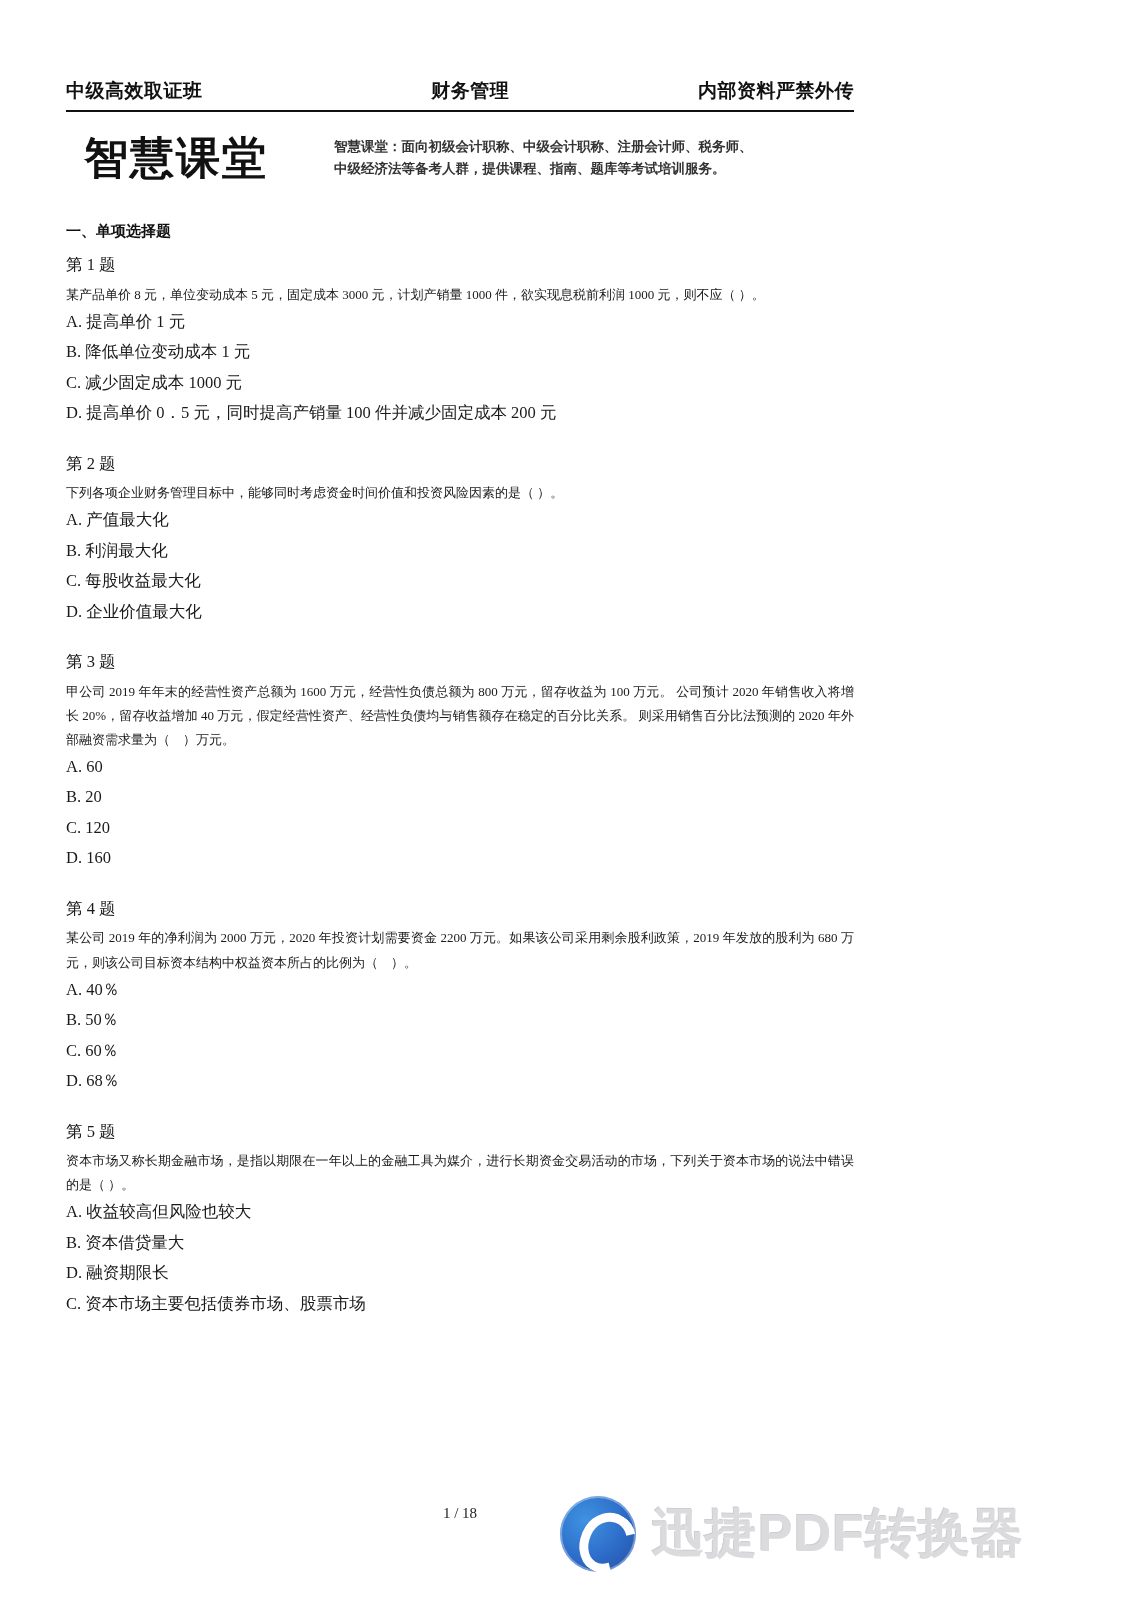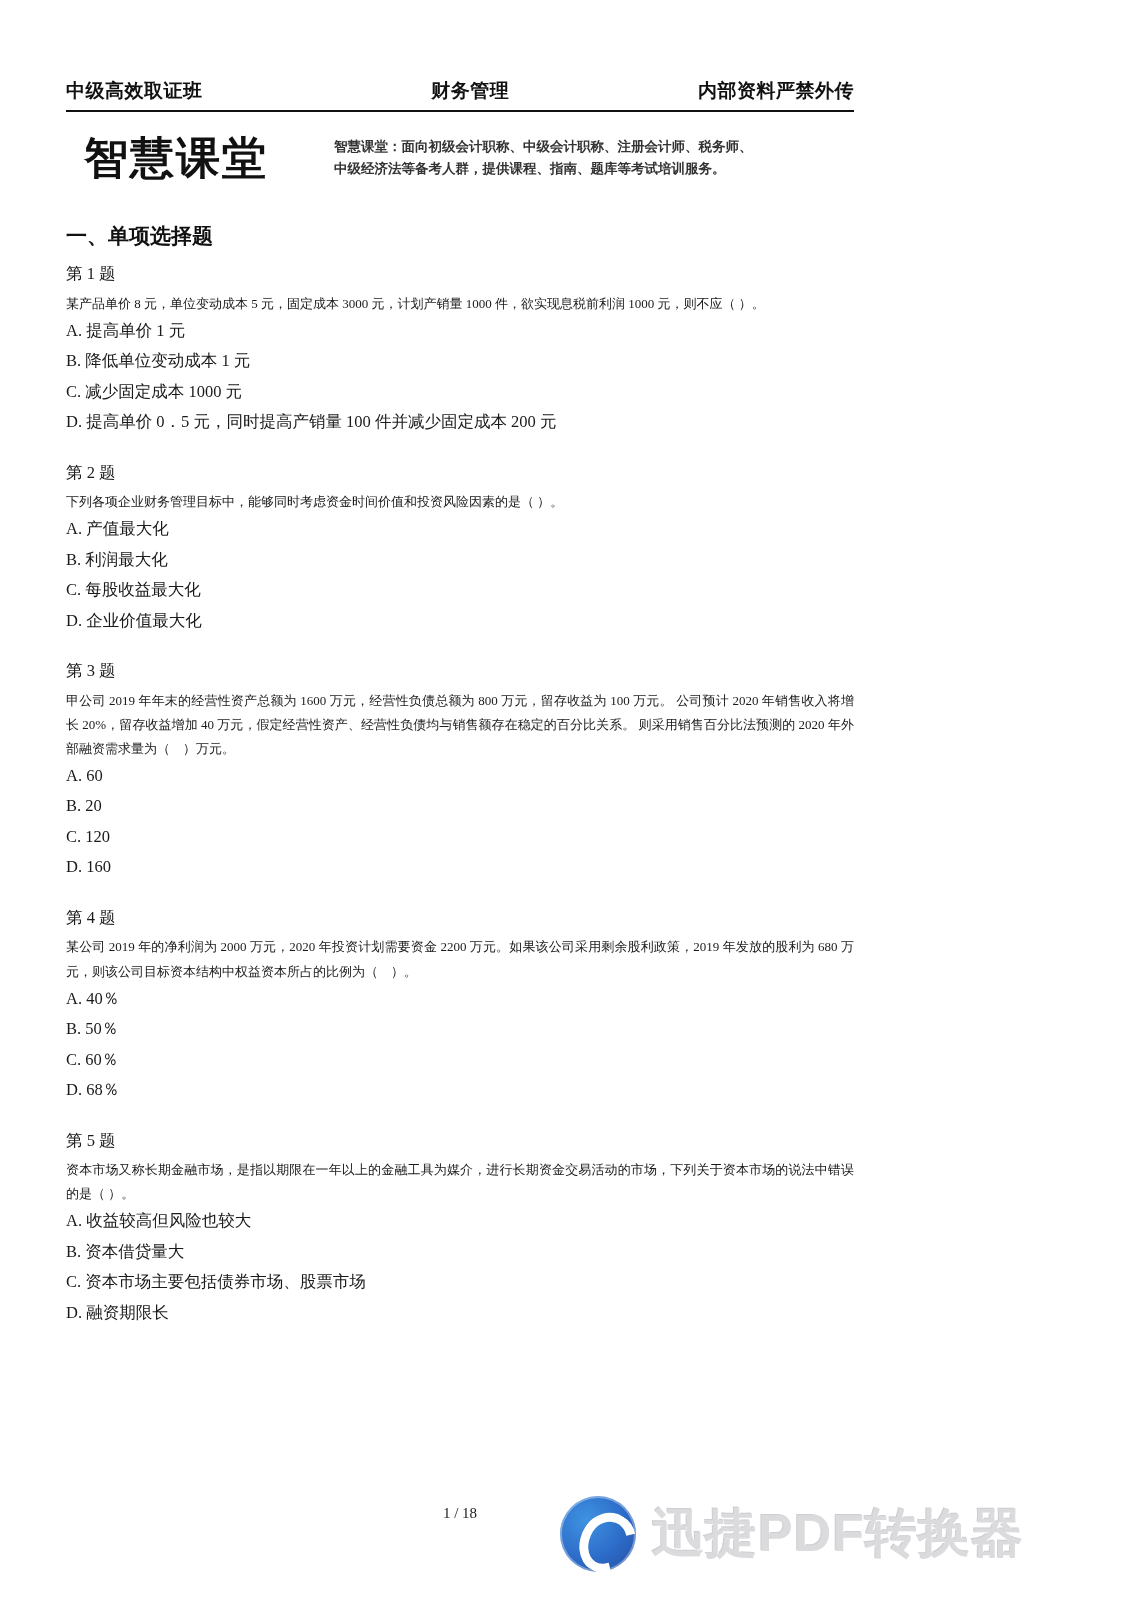--- a/index.html
+++ b/index.html
@@ -65,21 +65,21 @@
     color: #333;
     line-height: 1.65;
     max-width: 430px;
     padding-top: 6px;
   }
 
   
   .section-title {
     font-family: "Liberation Sans", sans-serif;
     font-weight: bold;
-    font-size: 21px;
+    font-size: 15px;
     margin-top: 12px;
     margin-bottom: 6px;
     color: #111;
   }
   .qnum {
     font-size: 16.5px;
     margin-top: 9px;
     margin-bottom: 2px;
     line-height: 1.85;
   }
@@ -203,22 +203,22 @@
     <p class="opt">B. 50％</p>
     <p class="opt">C. 60％</p>
     <p class="opt">D. 68％</p>
   </div>
 
   <div class="qblock">
     <div class="qnum">第 5 题</div>
     <p class="qtext">资本市场又称长期金融市场，是指以期限在一年以上的金融工具为媒介，进行长期资金交易活动的市场，下列关于资本市场的说法中错误的是（ ）。</p>
     <p class="opt">A. 收益较高但风险也较大</p>
     <p class="opt">B. 资本借贷量大</p>
+    <p class="opt">D. 融资期限长</p>
     <p class="opt">C. 资本市场主要包括债券市场、股票市场</p>
-    <p class="opt">D. 融资期限长</p>
   </div>
 
 
   <div class="footer-page">1 / 18</div>
 
   <div class="watermark">
     <div class="wm-logo"></div>
     <div class="wm-text">迅捷PDF转换器</div>
   </div>
 

